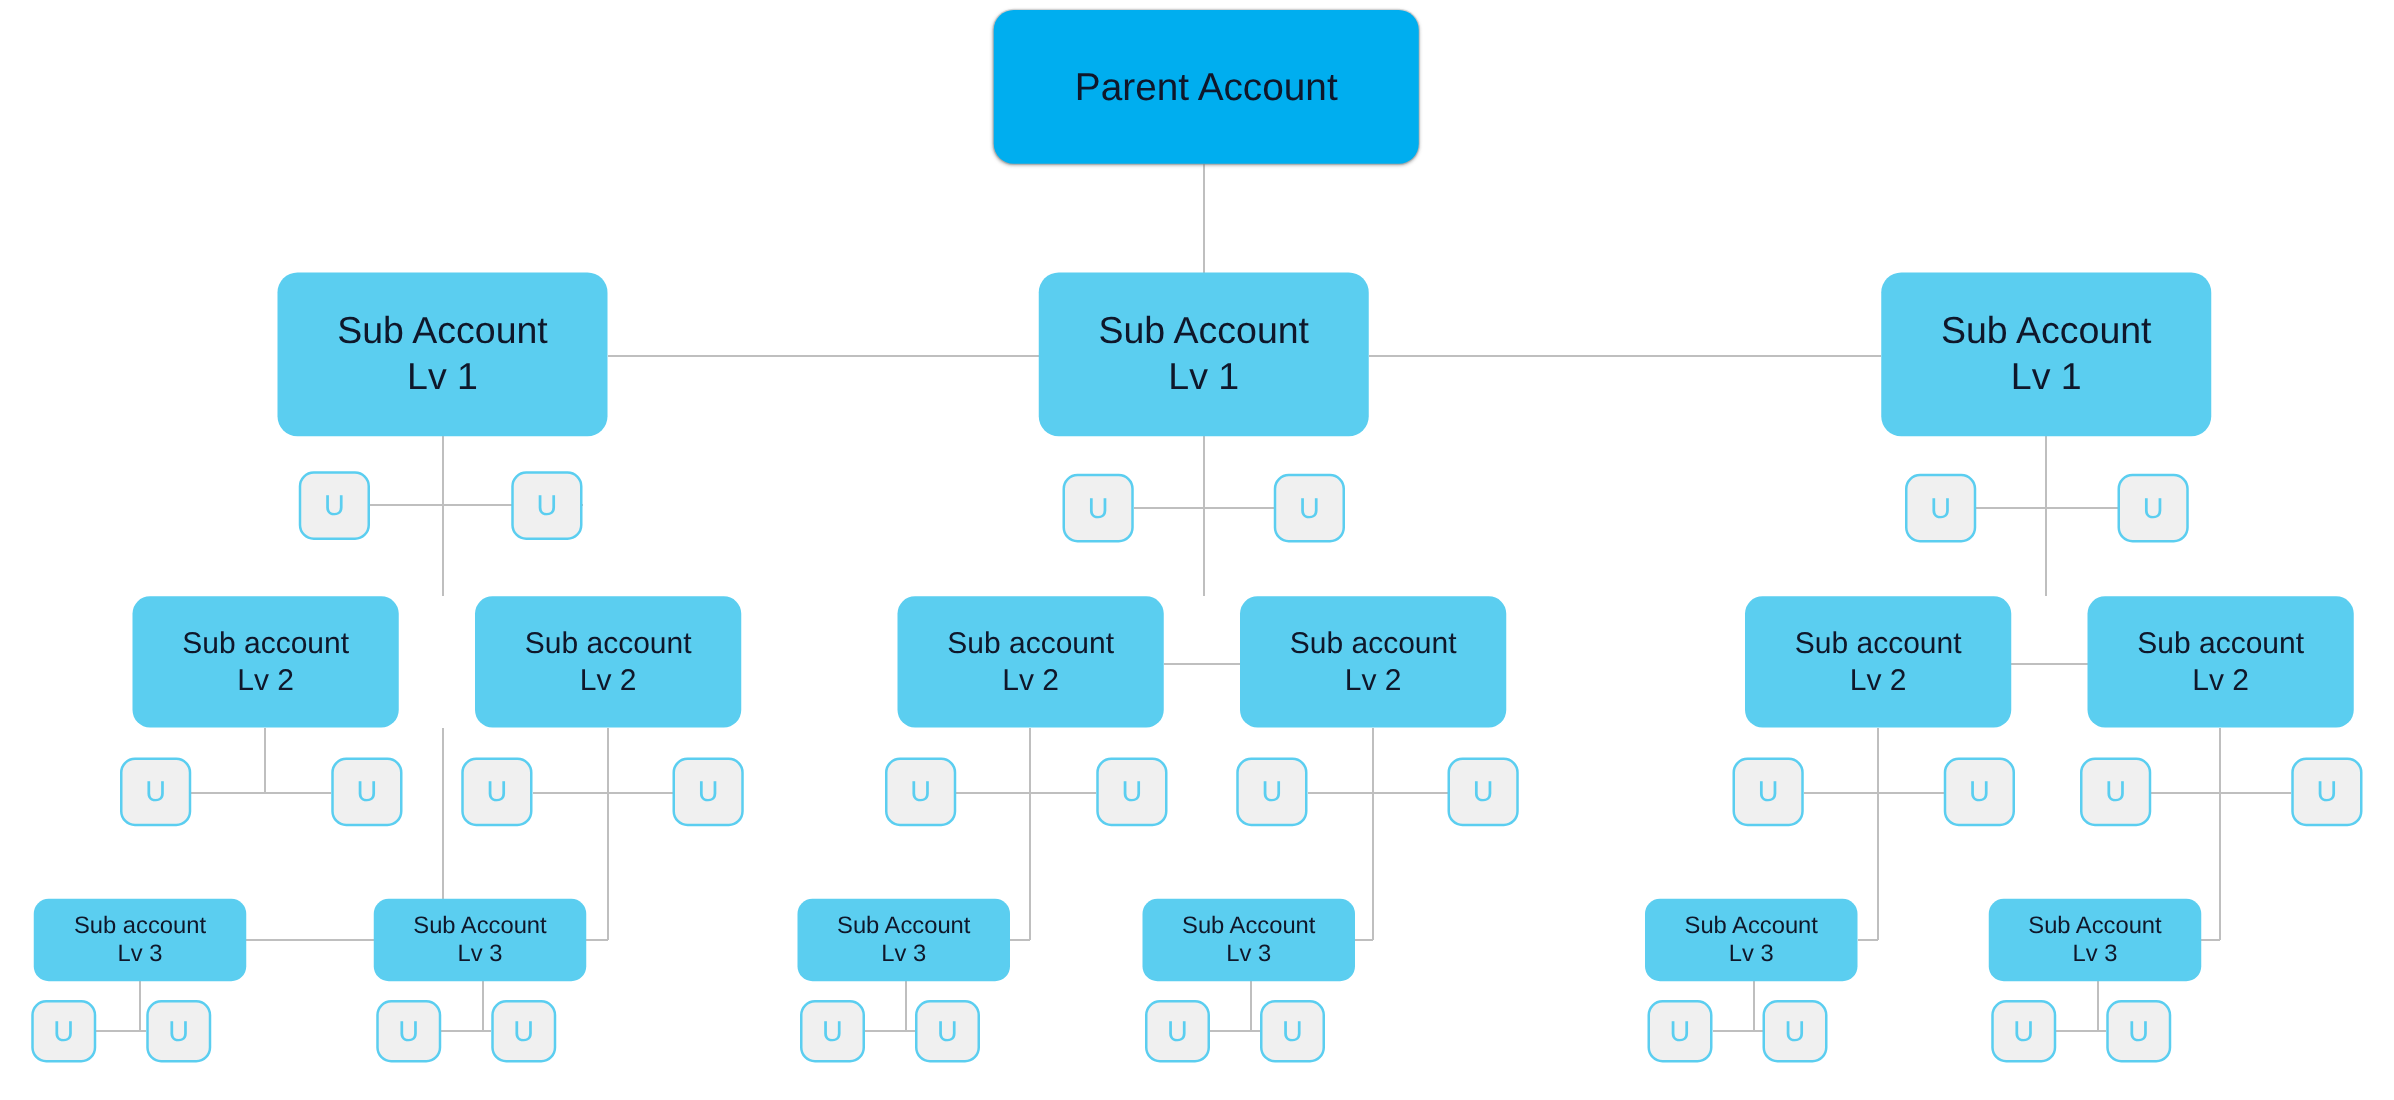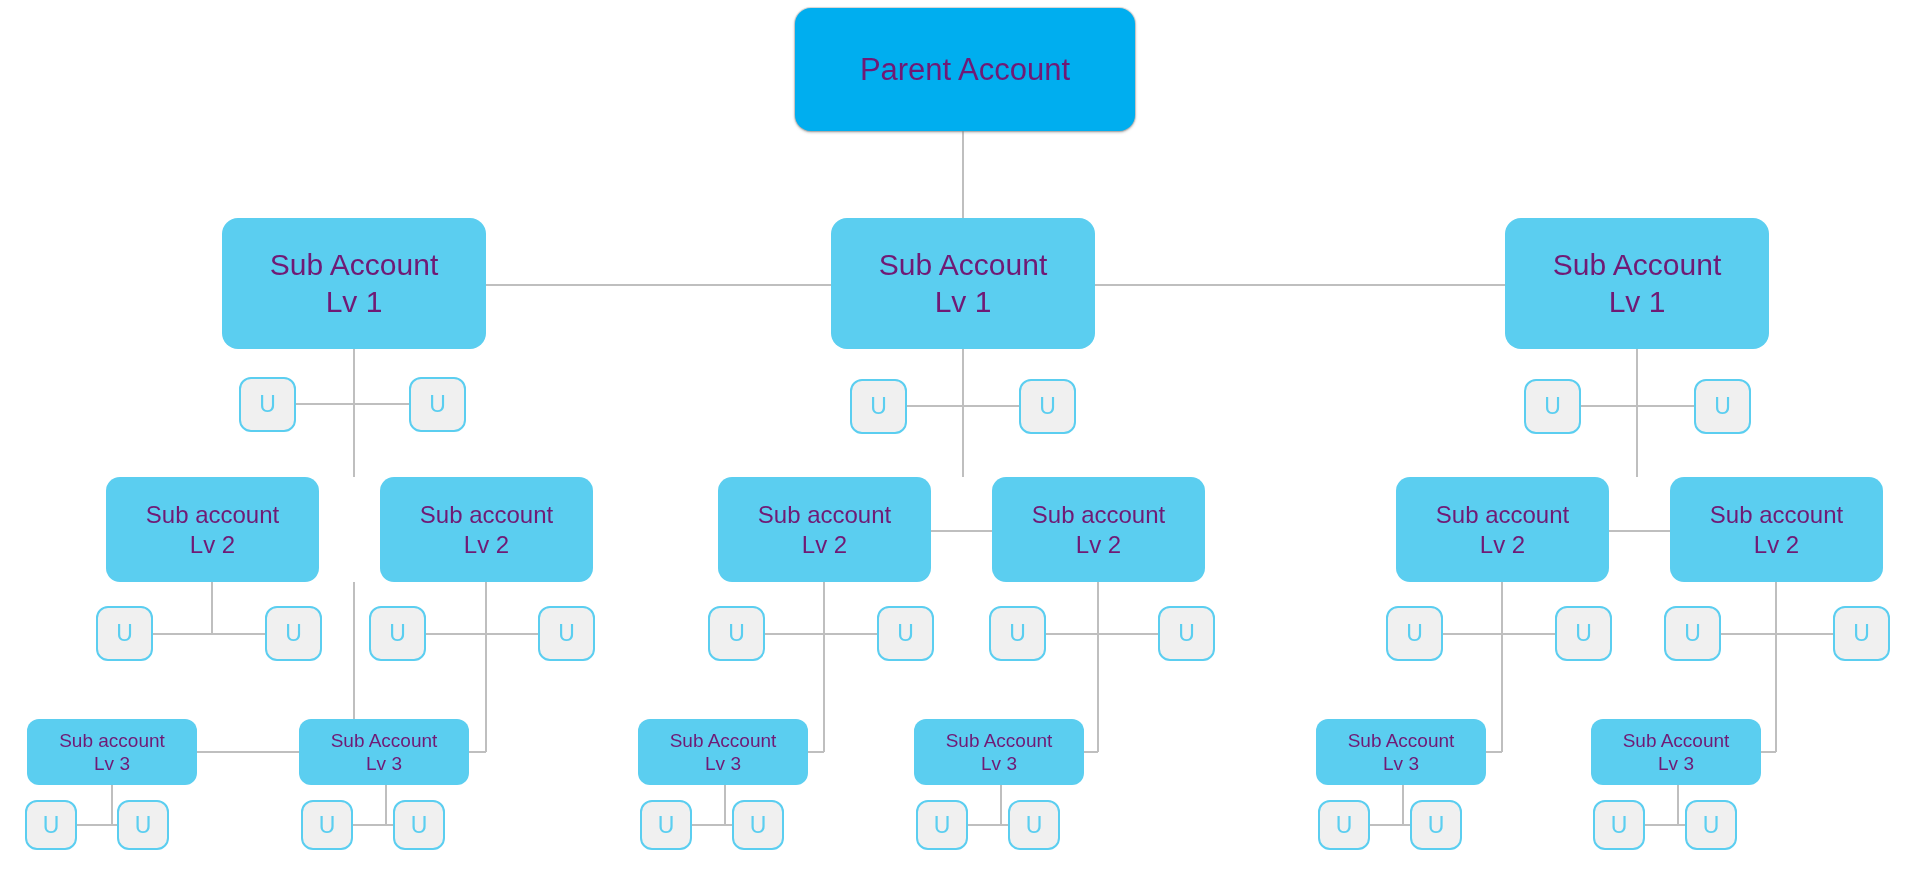--- a/index.html
+++ b/index.html
@@ -27,21 +27,21 @@
     height: 880px;
     pointer-events: none;
   }
   .node {
     position: absolute;
     box-sizing: border-box;
     display: flex;
     align-items: center;
     justify-content: center;
     text-align: center;
-    color: #701a75;
+    color: #0f172a;
     line-height: 1.22;
     border-radius: 14px;
     white-space: pre-line;
     z-index: 5;
   }
   .node-parent {
     background: #00AEEF;
     border-radius: 16px;
     font-size: 31px;
     box-shadow: 0 1px 3px rgba(120,120,120,0.75),

